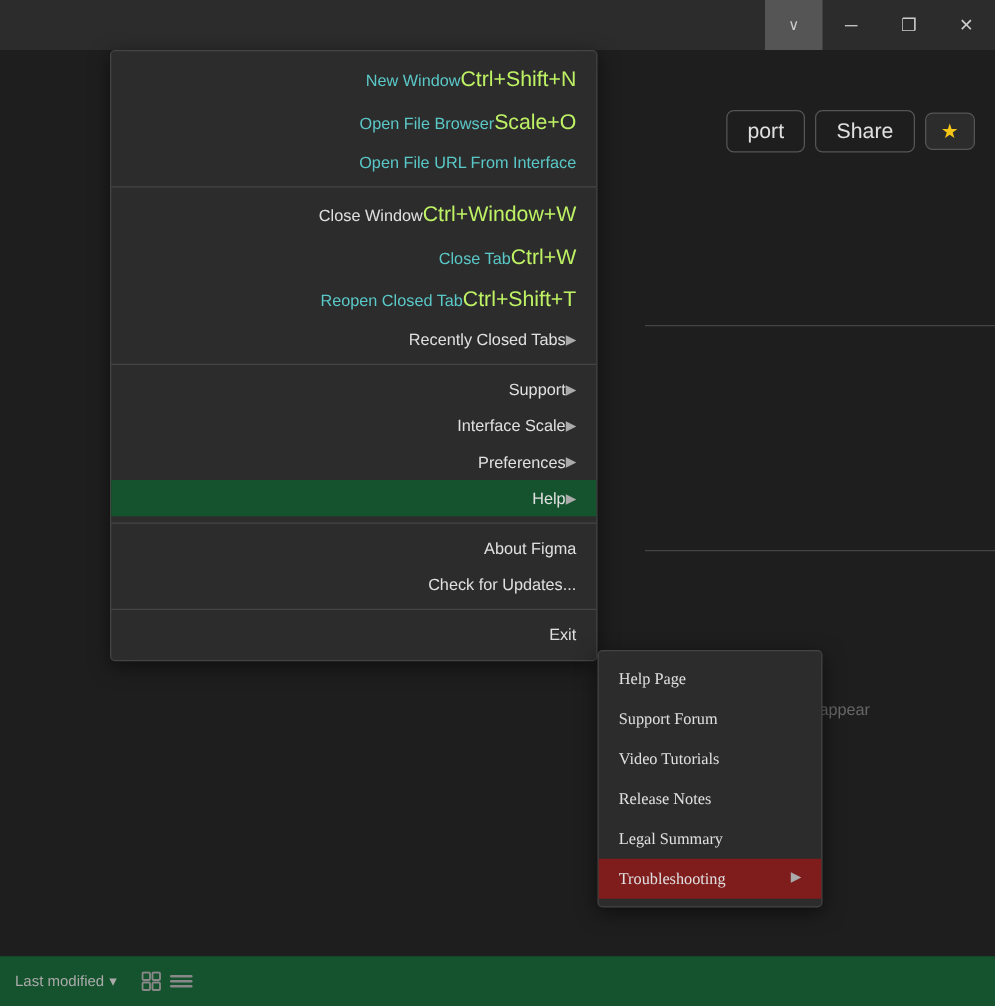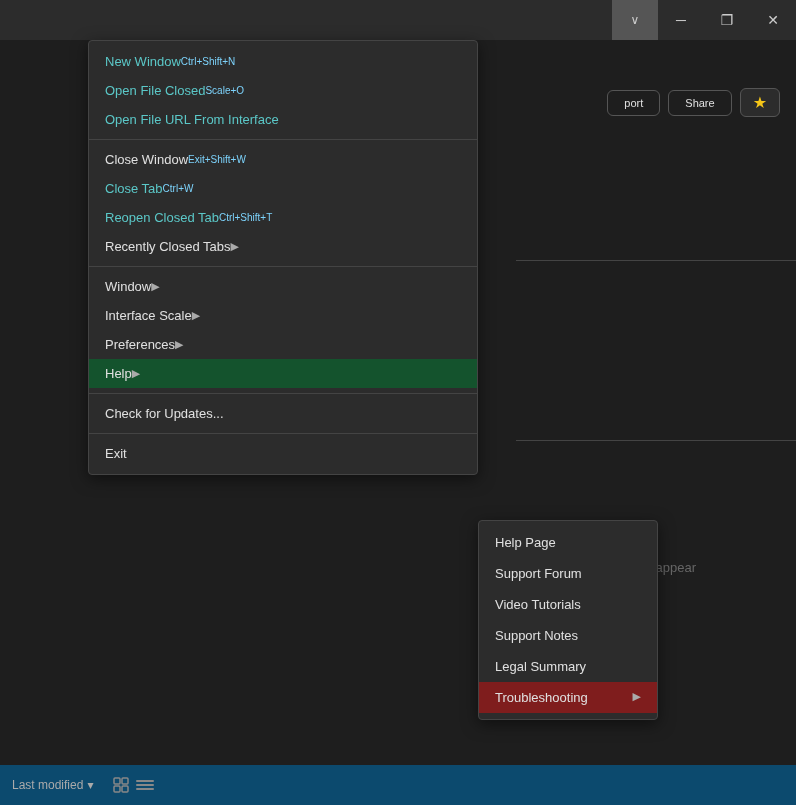--- a/index.html
+++ b/index.html
@@ -68,21 +68,21 @@
       gap: 8px;
       padding: 8px 16px;
     }
     .toolbar-btn {
       padding: 6px 16px;
       border: 1.5px solid #555;
       border-radius: 6px;
       background: transparent;
       color: #e0e0e0;
       cursor: pointer;
-      font-size: 11px;
+      font-size: 17px;
     }
     .toolbar-btn.star {
       background: #2c2c2c;
       border-color: #555;
       color: #f5c518;
       font-size: 16px;
       padding: 4px 12px;
     }
 
     
@@ -94,21 +94,21 @@
       background: #444;
     }
 
     
     .bottom-bar {
       position: absolute;
       bottom: 0;
       left: 0;
       right: 0;
       height: 40px;
-      background: #0c4a6e;
+      background: #14532d;
       display: flex;
       align-items: center;
       padding: 0 12px;
       gap: 12px;
     }
     .bottom-bar-text {
       color: #aaa;
       font-size: 12px;
       display: flex;
       align-items: center;
@@ -129,39 +129,39 @@
       background: #2c2c2c;
       border: 1px solid #444;
       border-radius: 4px;
       padding: 6px 0;
       z-index: 10;
       box-shadow: 0 4px 16px rgba(0,0,0,0.5);
     }
     .menu-item {
       display: flex;
       align-items: center;
-      justify-content: flex-start;
+      justify-content: flex-end;
       padding: 7px 16px;
       cursor: pointer;
       color: #e0e0e0;
       font-size: 13px;
       position: relative;
     }
     .menu-item.highlighted {
       background: #14532d;
     }
     .menu-item-label {
       color: #e0e0e0;
     }
     .menu-item-label.teal {
       color: #5bc8c8;
     }
     .menu-item-shortcut {
-      color: #7dd3fc;
-      font-size: 10px;
+      color: #bef264;
+      font-size: 17px;
     }
     .menu-item-arrow {
       color: #aaa;
       font-size: 11px;
     }
     .menu-divider {
       height: 1px;
       background: #444;
       margin: 5px 0;
     }
@@ -180,20 +180,21 @@
       box-shadow: 0 4px 16px rgba(0,0,0,0.5);
     }
     .submenu-item {
       display: flex;
       align-items: flex-start;
       justify-content: space-between;
       padding: 8px 16px;
       cursor: pointer;
       color: #e0e0e0;
       font-size: 13px;
+      font-family: Liberation Serif, serif;
     }
     .submenu-item.highlighted {
       background: #7f1d1d;
     }
     .submenu-item-arrow {
       color: #aaa;
       font-size: 11px;
     }
 
     
@@ -239,83 +240,86 @@
 
   <div style="position: absolute; top: 520px; right: 100px; color: #666; font-size: 13px;">d this project will appear</div>
 </div>
 
 <div class="main-menu">
   <div class="menu-item">
     <span class="menu-item-label teal">New Window</span>
     <span class="menu-item-shortcut">Ctrl+Shift+N</span>
   </div>
   <div class="menu-item">
-    <span class="menu-item-label teal">Open File Closed</span>
+    <span class="menu-item-label teal">Open File Browser</span>
     <span class="menu-item-shortcut">Scale+O</span>
   </div>
   <div class="menu-item">
     <span class="menu-item-label teal">Open File URL From Interface</span>
     <span class="menu-item-shortcut"></span>
   </div>
   <div class="menu-divider"></div>
   <div class="menu-item">
     <span class="menu-item-label">Close Window</span>
-    <span class="menu-item-shortcut">Exit+Shift+W</span>
+    <span class="menu-item-shortcut">Ctrl+Window+W</span>
   </div>
   <div class="menu-item">
     <span class="menu-item-label teal">Close Tab</span>
     <span class="menu-item-shortcut">Ctrl+W</span>
   </div>
   <div class="menu-item">
     <span class="menu-item-label teal">Reopen Closed Tab</span>
     <span class="menu-item-shortcut">Ctrl+Shift+T</span>
   </div>
   <div class="menu-item">
     <span class="menu-item-label">Recently Closed Tabs</span>
     <span class="menu-item-arrow">▶</span>
   </div>
   <div class="menu-divider"></div>
   <div class="menu-item">
-    <span class="menu-item-label">Window</span>
+    <span class="menu-item-label">Support</span>
     <span class="menu-item-arrow">▶</span>
   </div>
   <div class="menu-item">
     <span class="menu-item-label">Interface Scale</span>
     <span class="menu-item-arrow">▶</span>
   </div>
   <div class="menu-item">
     <span class="menu-item-label">Preferences</span>
     <span class="menu-item-arrow">▶</span>
   </div>
   <div class="menu-item highlighted">
     <span class="menu-item-label">Help</span>
     <span class="menu-item-arrow">▶</span>
   </div>
   <div class="menu-divider"></div>
   <div class="menu-item">
+    <span class="menu-item-label">About Figma</span>
+  </div>
+  <div class="menu-item">
     <span class="menu-item-label">Check for Updates...</span>
   </div>
   <div class="menu-divider"></div>
   <div class="menu-item">
     <span class="menu-item-label">Exit</span>
   </div>
 </div>
 
 <div class="help-submenu">
   <div class="submenu-item">
     <span>Help Page</span>
   </div>
   <div class="submenu-item">
     <span>Support Forum</span>
   </div>
   <div class="submenu-item">
     <span>Video Tutorials</span>
   </div>
   <div class="submenu-item">
-    <span>Support Notes</span>
+    <span>Release Notes</span>
   </div>
   <div class="submenu-item">
     <span>Legal Summary</span>
   </div>
   <div class="submenu-item highlighted">
     <span>Troubleshooting</span>
     <span class="submenu-item-arrow">▶</span>
   </div>
 </div>
 

